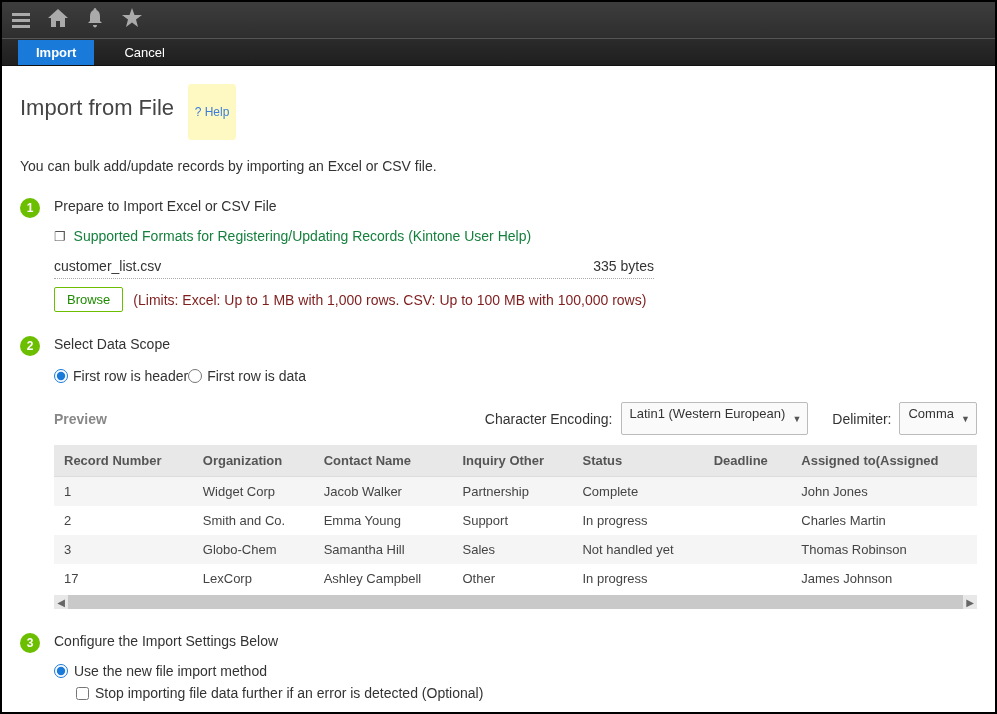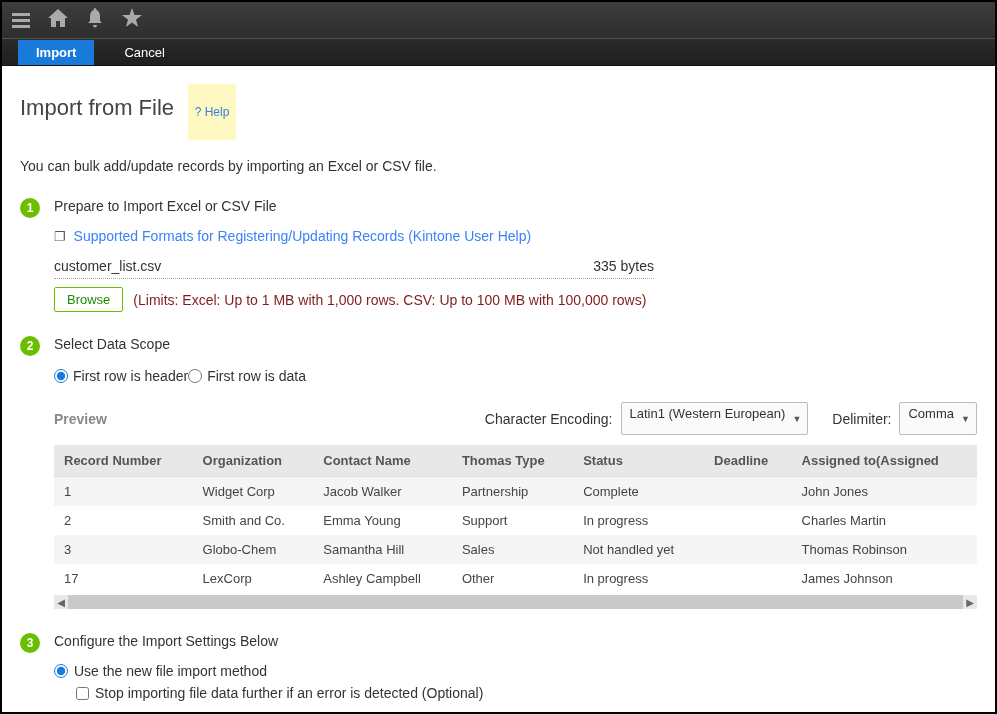--- a/index.html
+++ b/index.html
@@ -21,21 +21,21 @@
   
   .desc { margin-top: 18px; font-size: 14px; color: #333; }
   
   .step { display: flex; margin-top: 24px; }
   .step-num { width: 20px; height: 20px; border-radius: 50%; background: #6cbf00; color: #fff; font-size: 12px; font-weight: bold; display: flex; align-items: center; justify-content: center; margin-right: 14px; flex-shrink: 0; }
   .step-body { flex: 1; }
   .step-title { font-size: 14px; color: #333; }
   
   .link-row { margin-top: 14px; color: #3b7dd8; font-size: 14px; }
   .link-row .linkicon { color: #555; margin-right: 4px; font-size: 13px;}
-  .link-row a { color: #3b82f6; text-decoration: none; cursor: pointer;}
+  .link-row a { color: #15803d; text-decoration: none; cursor: pointer;}
   
   .file-row { margin-top: 14px; display: flex; border-bottom: 1px dotted #aaa; padding-bottom: 4px; width: 600px; justify-content: space-between; font-size: 14px; color: #333;}
   
   .browse-row { margin-top: 8px; display: flex; align-items: center; gap: 10px; }
   .btn-browse { border: 1px solid #6cbf00; color: #1e8c00; background: #fff; padding: 4px 12px; font-size: 13px; cursor: pointer; border-radius: 2px;}
   .limits { color: #7f1d1d; font-size: 14px; }
   
   .radio-row { margin-top: 16px; display: flex; align-items: center; font-size: 14px;}
   .radio-row label { display: flex; align-items: center; gap: 5px; cursor: pointer;}
   input[type=radio] { accent-color: #1a7ad9; width:14px; height:14px; cursor:pointer;}
@@ -147,21 +147,21 @@
           <span style="margin-left:16px">Delimiter:</span>
           <span class="select">Comma</span>
         </div>
       </div>
       <table class="preview">
         <thead>
             <tr id="thead-row">
               <th>Record Number</th>
               <th>Organization</th>
               <th>Contact Name</th>
-              <th>Thomas Type</th>
+              <th>Inquiry Other</th>
               <th>Status</th>
               <th>Deadline</th>
               <th>Assigned to(Assigned</th>
             </tr>
           </thead>
         <tbody id="tbody">
             <tr>
               <td>1</td>
               <td>Widget Corp</td>
               <td>Jacob Walker</td>

